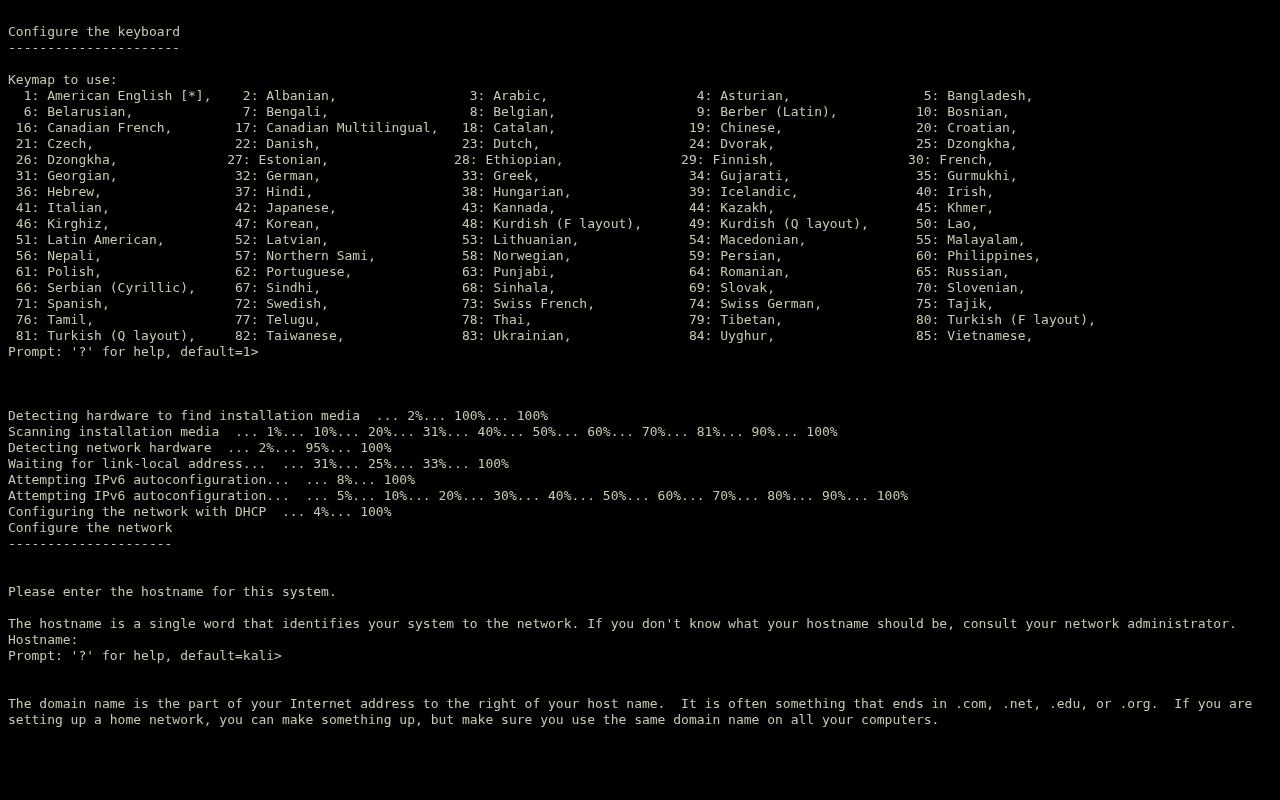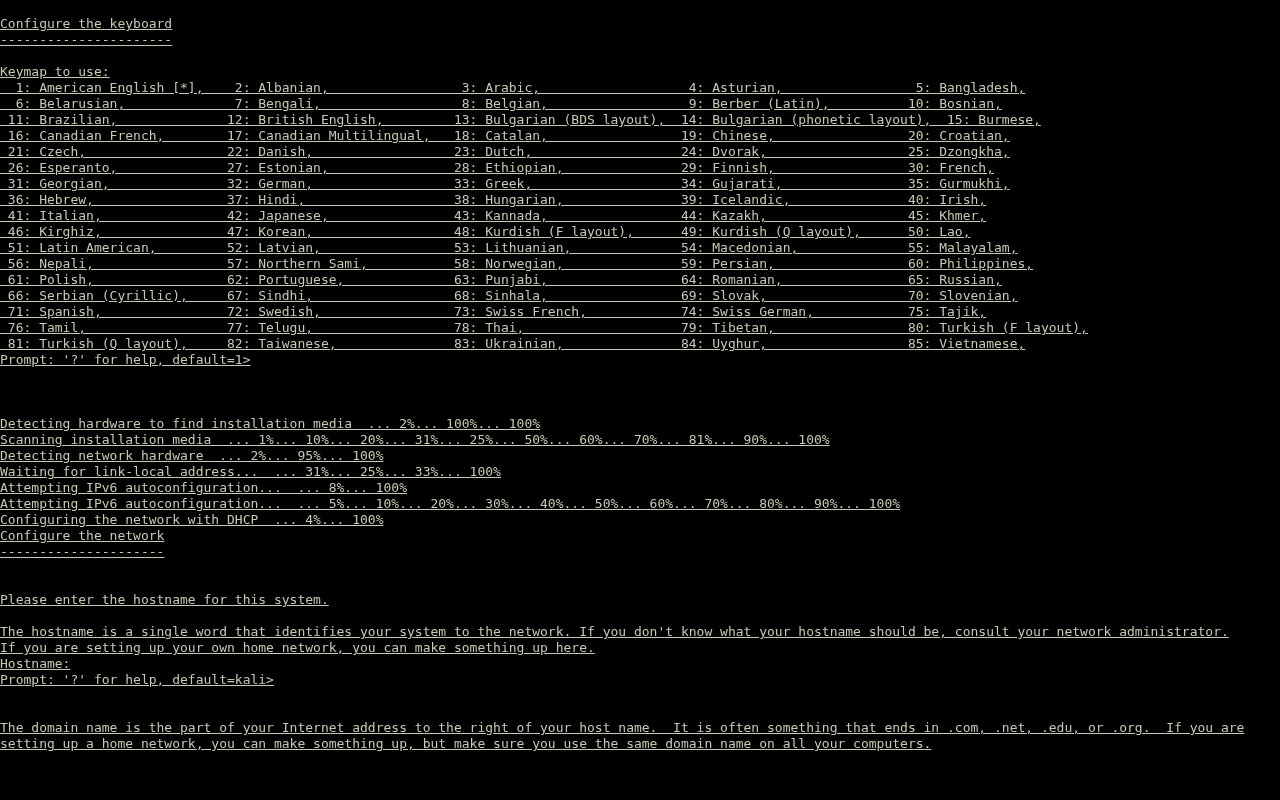--- a/index.html
+++ b/index.html
@@ -13,24 +13,23 @@
   body {
     font-family: "DejaVu Sans Mono", "Liberation Mono", monospace;
     font-size: 13px;
     line-height: 16px;
     color: #c8c8b4;
     letter-spacing: 0px;
   }
   .screen {
     width: 1280px;
     height: 800px;
-    padding: 0;
+    padding: 8px;
     box-sizing: border-box;
     position: relative;
-    text-decoration: underline;
   }
   .line {
     white-space: pre;
     height: 16px;
     padding-left: 0px;
   }
   .blank {
     height: 16px;
   }
   .top-offset {
@@ -54,24 +53,23 @@
 
   <div class="section">
     <div class="line">Configure the keyboard</div>
     <div class="line">----------------------</div>
     <div class="blank"></div>
     <div class="line">Keymap to use:</div>
 
     <div>
       <div class="keymap-row">  1: American English [*],    2: Albanian,                 3: Arabic,                   4: Asturian,                 5: Bangladesh,</div>
       <div class="keymap-row">  6: Belarusian,              7: Bengali,                  8: Belgian,                  9: Berber (Latin),          10: Bosnian,</div>
-      <div class="keymap-row"> 11: Brazilian,              12: British English,         13: Bulgarian (BDS layout),  14: Bulgarian (phonetic layout),  15: Burmese,</div>
       <div class="keymap-row"> 16: Canadian French,        17: Canadian Multilingual,   18: Catalan,                 19: Chinese,                 20: Croatian,</div>
       <div class="keymap-row"> 21: Czech,                  22: Danish,                  23: Dutch,                   24: Dvorak,                  25: Dzongkha,</div>
-      <div class="keymap-row"> 26: Esperanto,              27: Estonian,                28: Ethiopian,               29: Finnish,                 30: French,</div>
+      <div class="keymap-row"> 26: Dzongkha,              27: Estonian,                28: Ethiopian,               29: Finnish,                 30: French,</div>
       <div class="keymap-row"> 31: Georgian,               32: German,                  33: Greek,                   34: Gujarati,                35: Gurmukhi,</div>
       <div class="keymap-row"> 36: Hebrew,                 37: Hindi,                   38: Hungarian,               39: Icelandic,               40: Irish,</div>
       <div class="keymap-row"> 41: Italian,                42: Japanese,                43: Kannada,                 44: Kazakh,                  45: Khmer,</div>
       <div class="keymap-row"> 46: Kirghiz,                47: Korean,                  48: Kurdish (F layout),      49: Kurdish (Q layout),      50: Lao,</div>
       <div class="keymap-row"> 51: Latin American,         52: Latvian,                 53: Lithuanian,              54: Macedonian,              55: Malayalam,</div>
       <div class="keymap-row"> 56: Nepali,                 57: Northern Sami,           58: Norwegian,               59: Persian,                 60: Philippines,</div>
       <div class="keymap-row"> 61: Polish,                 62: Portuguese,              63: Punjabi,                 64: Romanian,                65: Russian,</div>
       <div class="keymap-row"> 66: Serbian (Cyrillic),     67: Sindhi,                  68: Sinhala,                 69: Slovak,                  70: Slovenian,</div>
       <div class="keymap-row"> 71: Spanish,                72: Swedish,                 73: Swiss French,            74: Swiss German,            75: Tajik,</div>
       <div class="keymap-row"> 76: Tamil,                  77: Telugu,                  78: Thai,                    79: Tibetan,                 80: Turkish (F layout),</div>
@@ -80,37 +78,36 @@
 
     <div class="line">Prompt: '?' for help, default=1&gt;</div>
   </div>
 
   <div class="blank"></div>
   <div class="blank"></div>
   <div class="blank"></div>
 
   <div class="section">
     <div class="line">Detecting hardware to find installation media  ... 2%... 100%... 100%</div>
-    <div class="line">Scanning installation media  ... 1%... 10%... 20%... 31%... 25%... 50%... 60%... 70%... 81%... 90%... 100%</div>
+    <div class="line">Scanning installation media  ... 1%... 10%... 20%... 31%... 40%... 50%... 60%... 70%... 81%... 90%... 100%</div>
     <div class="line">Detecting network hardware  ... 2%... 95%... 100%</div>
     <div class="line">Waiting for link-local address...  ... 31%... 25%... 33%... 100%</div>
     <div class="line">Attempting IPv6 autoconfiguration...  ... 8%... 100%</div>
     <div class="line">Attempting IPv6 autoconfiguration...  ... 5%... 10%... 20%... 30%... 40%... 50%... 60%... 70%... 80%... 90%... 100%</div>
     <div class="line">Configuring the network with DHCP  ... 4%... 100%</div>
   </div>
 
   <div class="section">
     <div class="line">Configure the network</div>
     <div class="line">---------------------</div>
     <div class="blank"></div>
     <div class="blank"></div>
     <div class="line">Please enter the hostname for this system.</div>
     <div class="blank"></div>
     <div class="line">The hostname is a single word that identifies your system to the network. If you don't know what your hostname should be, consult your network administrator.</div>
-    <div class="line">If you are setting up your own home network, you can make something up here.</div>
     <div class="line">Hostname:</div>
     <div class="line">Prompt: '?' for help, default=kali&gt;</div>
     <div class="blank"></div>
     <div class="blank"></div>
     <div class="line">The domain name is the part of your Internet address to the right of your host name.  It is often something that ends in .com, .net, .edu, or .org.  If you are</div>
     <div class="line">setting up a home network, you can make something up, but make sure you use the same domain name on all your computers.</div>
 
   </div>
 
 </div>

